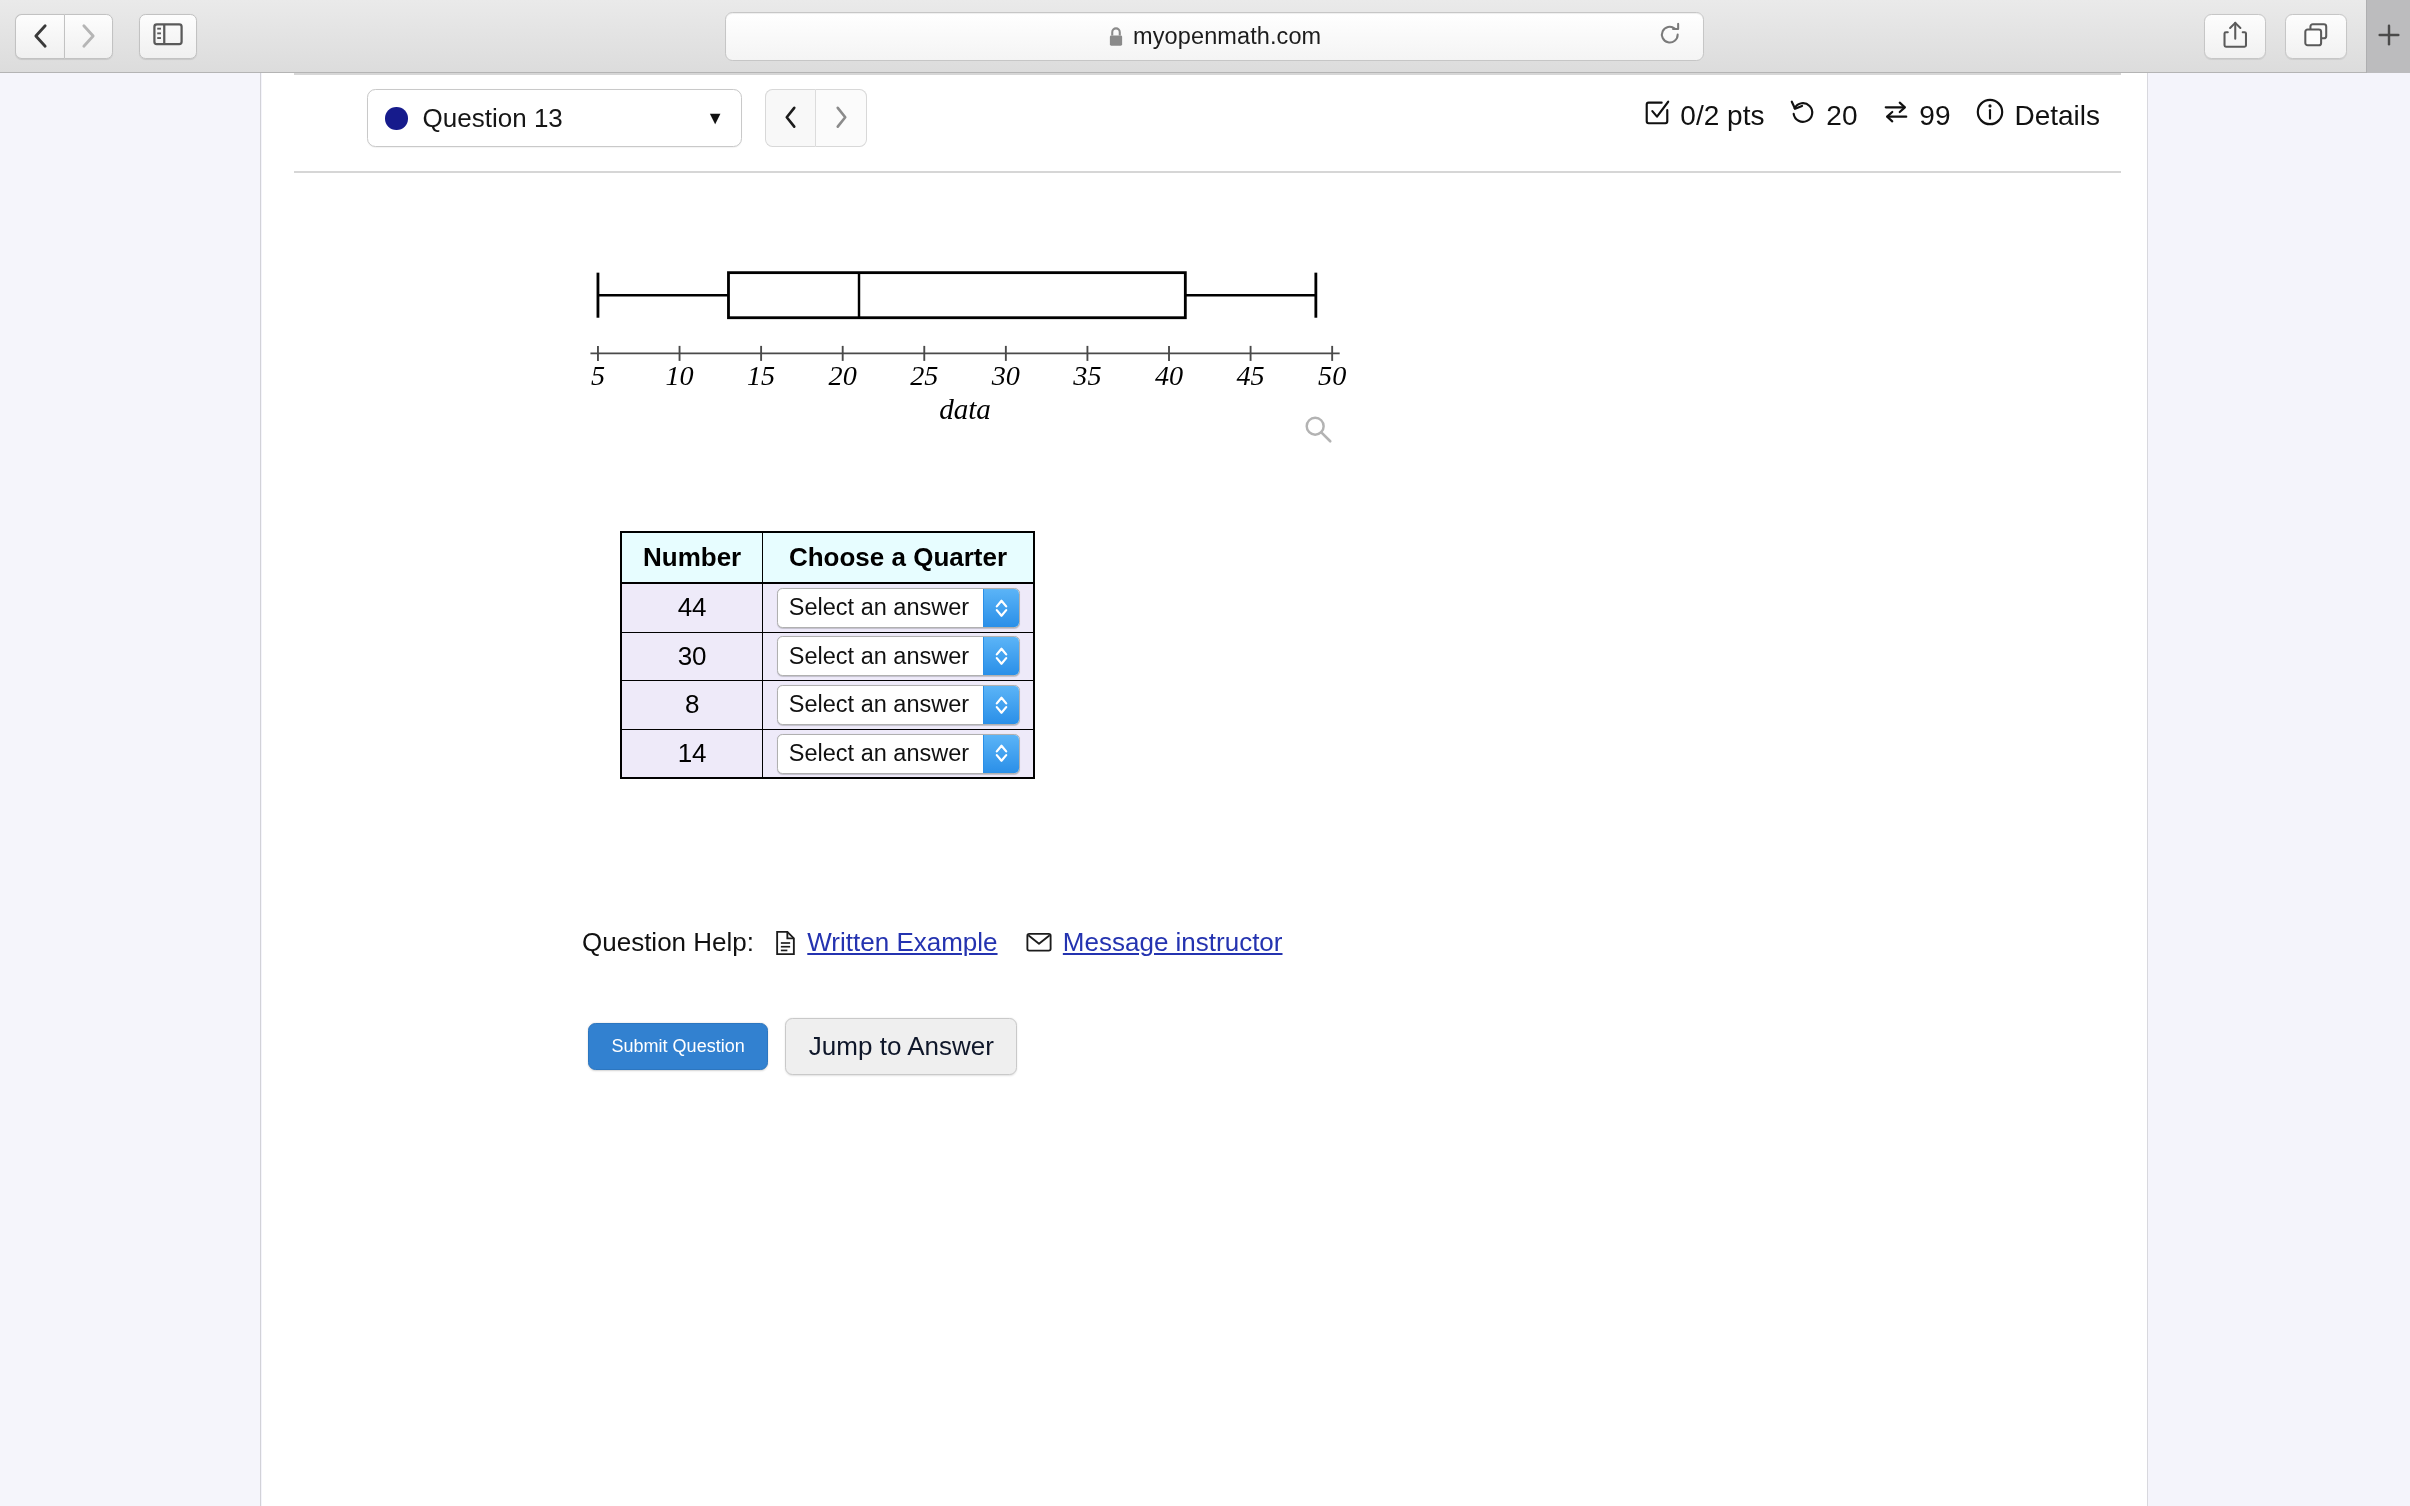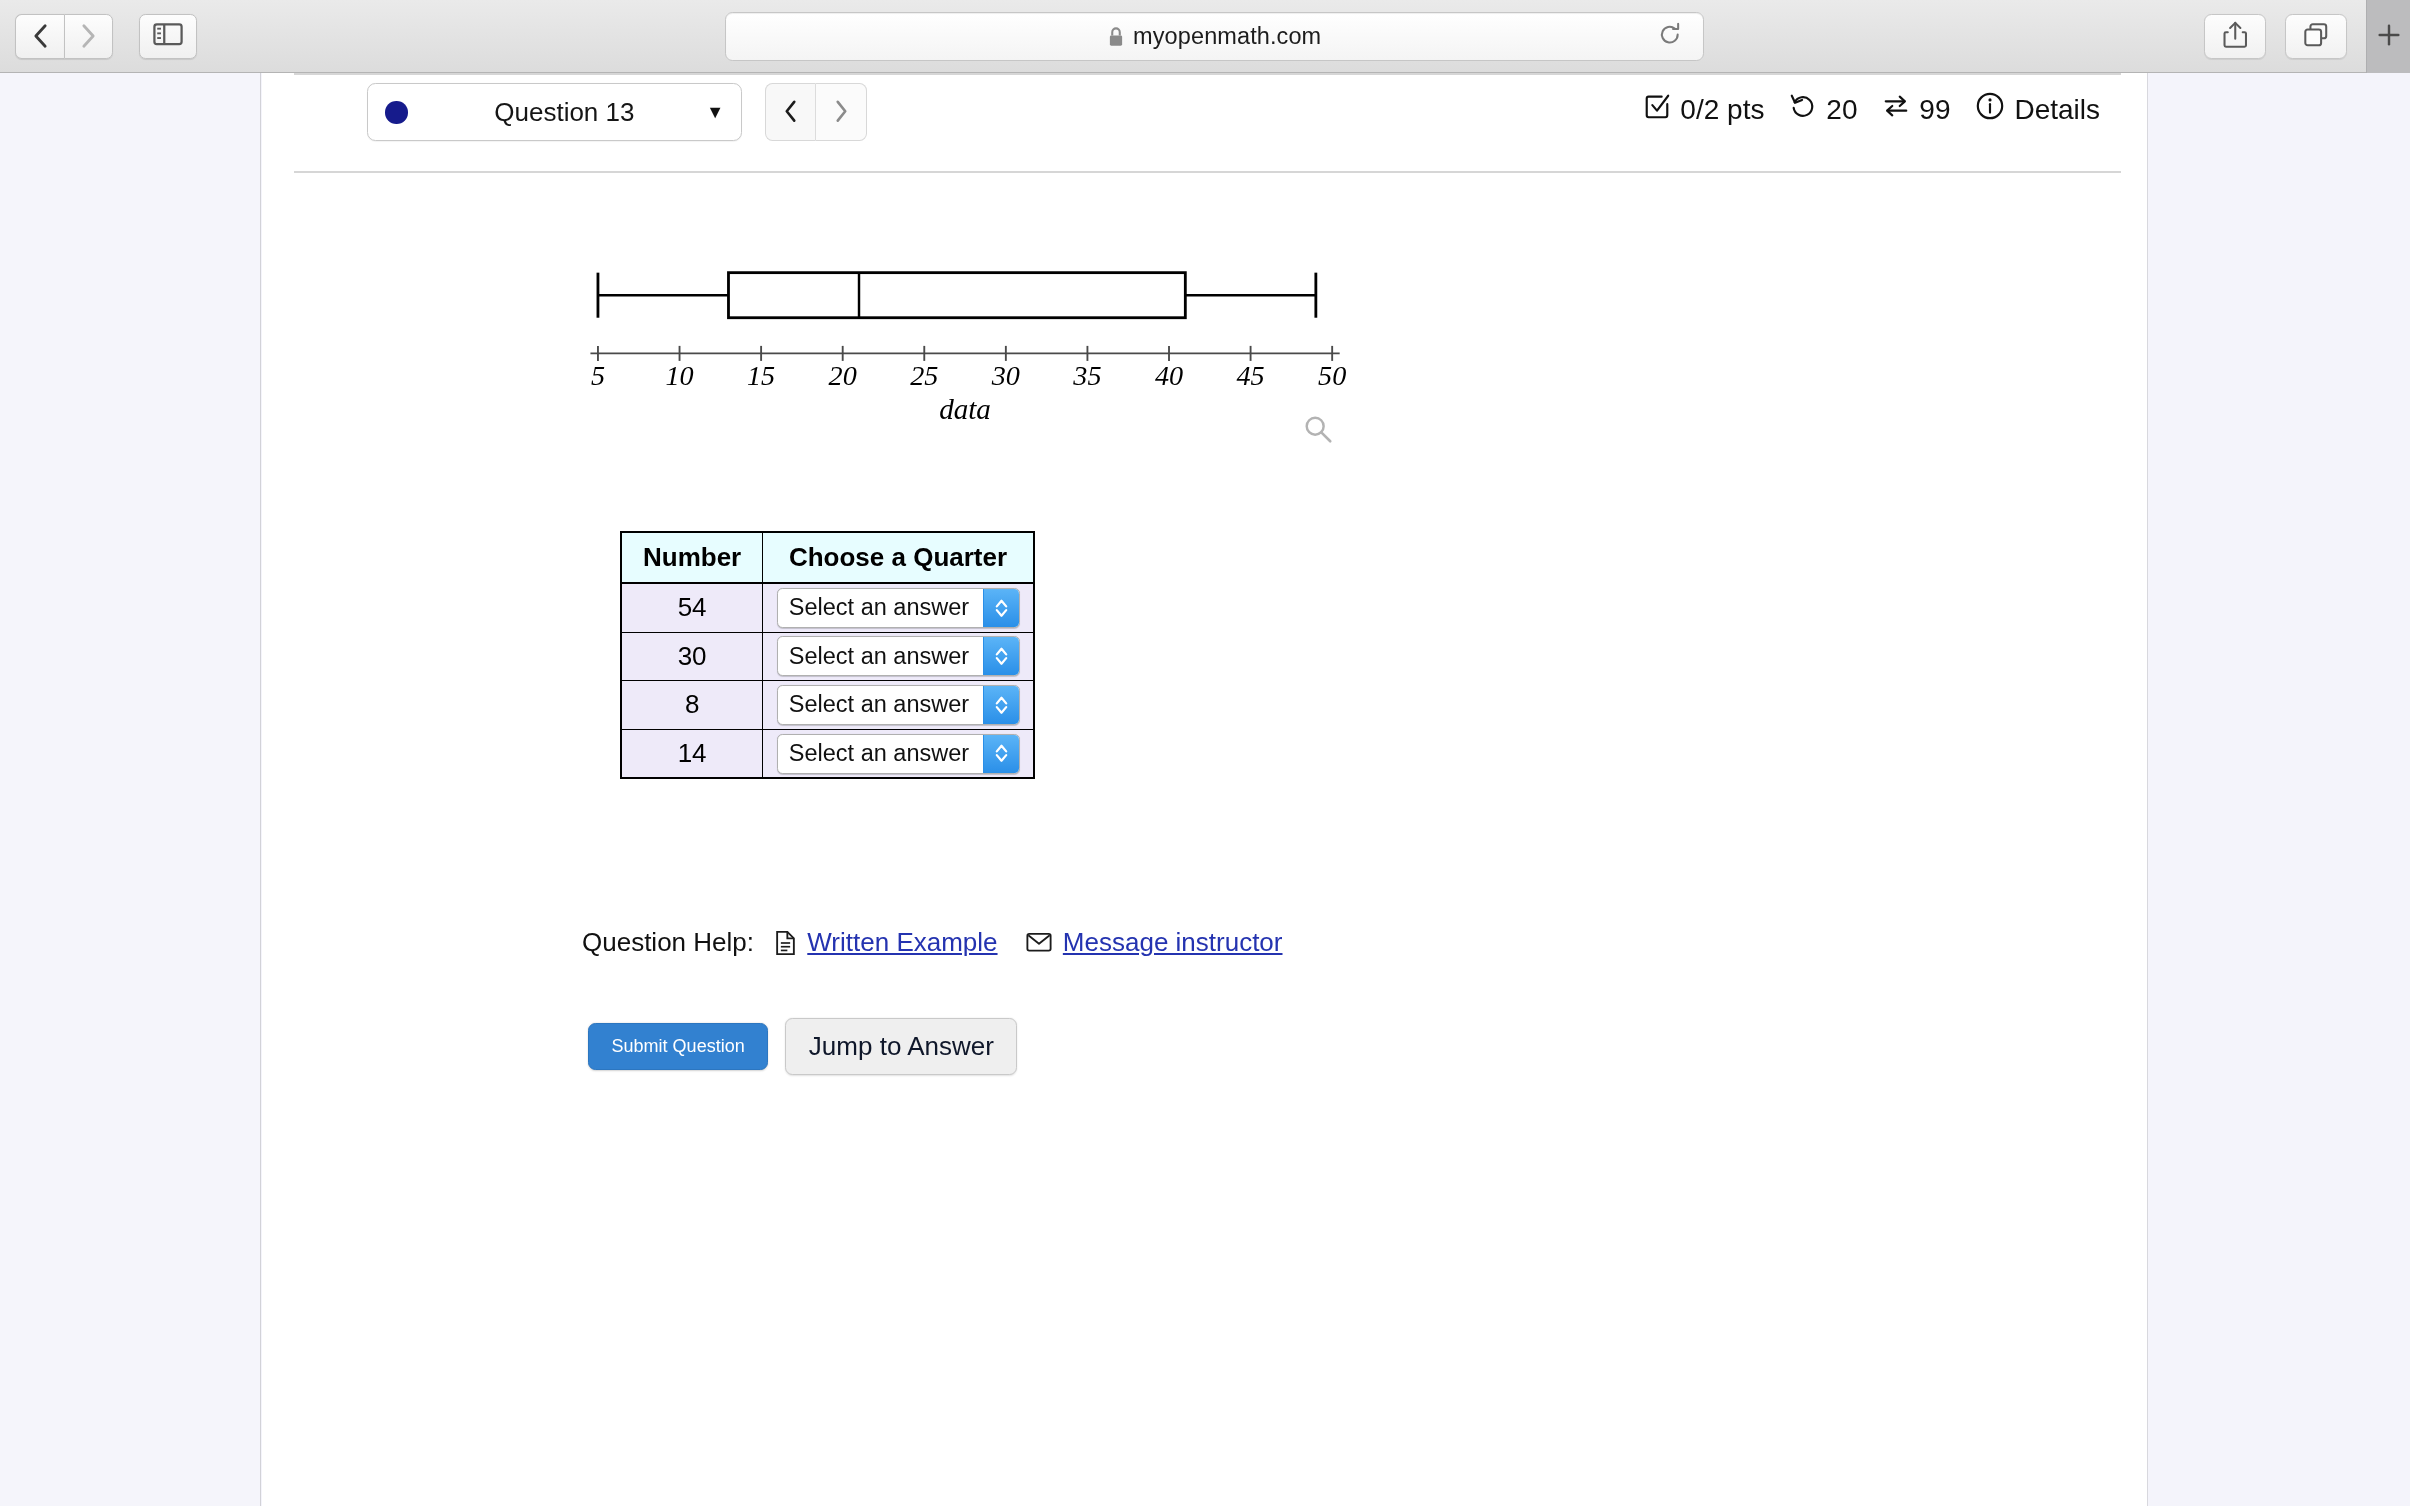--- a/index.html
+++ b/index.html
@@ -81,21 +81,21 @@
   .right-rail{
     position:absolute; left:2149px; top:0; width:262px; height:1433px;
     background:#f4f4fb;
   }
 
   
   .qhead-rule{
     position:absolute; left:32px; top:0px; width:1827px; height:1.9px; background:#d6d6d6;
   }
   .qhead{
-    position:absolute; left:32px; top:1px; width:1827px; height:83px;text-align:center;
+    position:absolute; left:32px; top:7px; width:1827px; height:83px;
   }
   .qhead-rule2{
     position:absolute; left:32px; top:98px; width:1827px; height:1.9px; background:#d6d6d6;
   }
   .qselect{
     position:absolute; left:73px; top:9.4px; width:375px; height:58px;
     background:#fff; border:0.9px solid #c9c9c9; border-radius:8.5px;
     display:flex; align-items:center; padding:0 17px;
     box-shadow:0 0.9px 0.9px rgba(0,0,0,.05);
   }
@@ -389,21 +389,21 @@
 
     <table class="qtable">
       <thead>
         <tr>
           <th class="num-col">Number</th>
           <th class="q-col">Choose a Quarter</th>
         </tr>
       </thead>
       <tbody id="quarter-rows">
           <tr>
-            <td>54</td>
+            <td>44</td>
             <td class="sel-cell"><div class="macselect">
                 <span class="txt">Select an answer</span>
                 <span class="stepper">
                   <svg width="15" height="24.5" viewBox="0 0 16 26">
                     <polyline points="3,11 8,5 13,11" fill="none" stroke="#ffffff" stroke-width="2.4" stroke-linecap="round" stroke-linejoin="round"></polyline>
                     <polyline points="3,15 8,21 13,15" fill="none" stroke="#ffffff" stroke-width="2.4" stroke-linecap="round" stroke-linejoin="round"></polyline>
                   </svg>
                 </span>
               </div></td>
           </tr>

